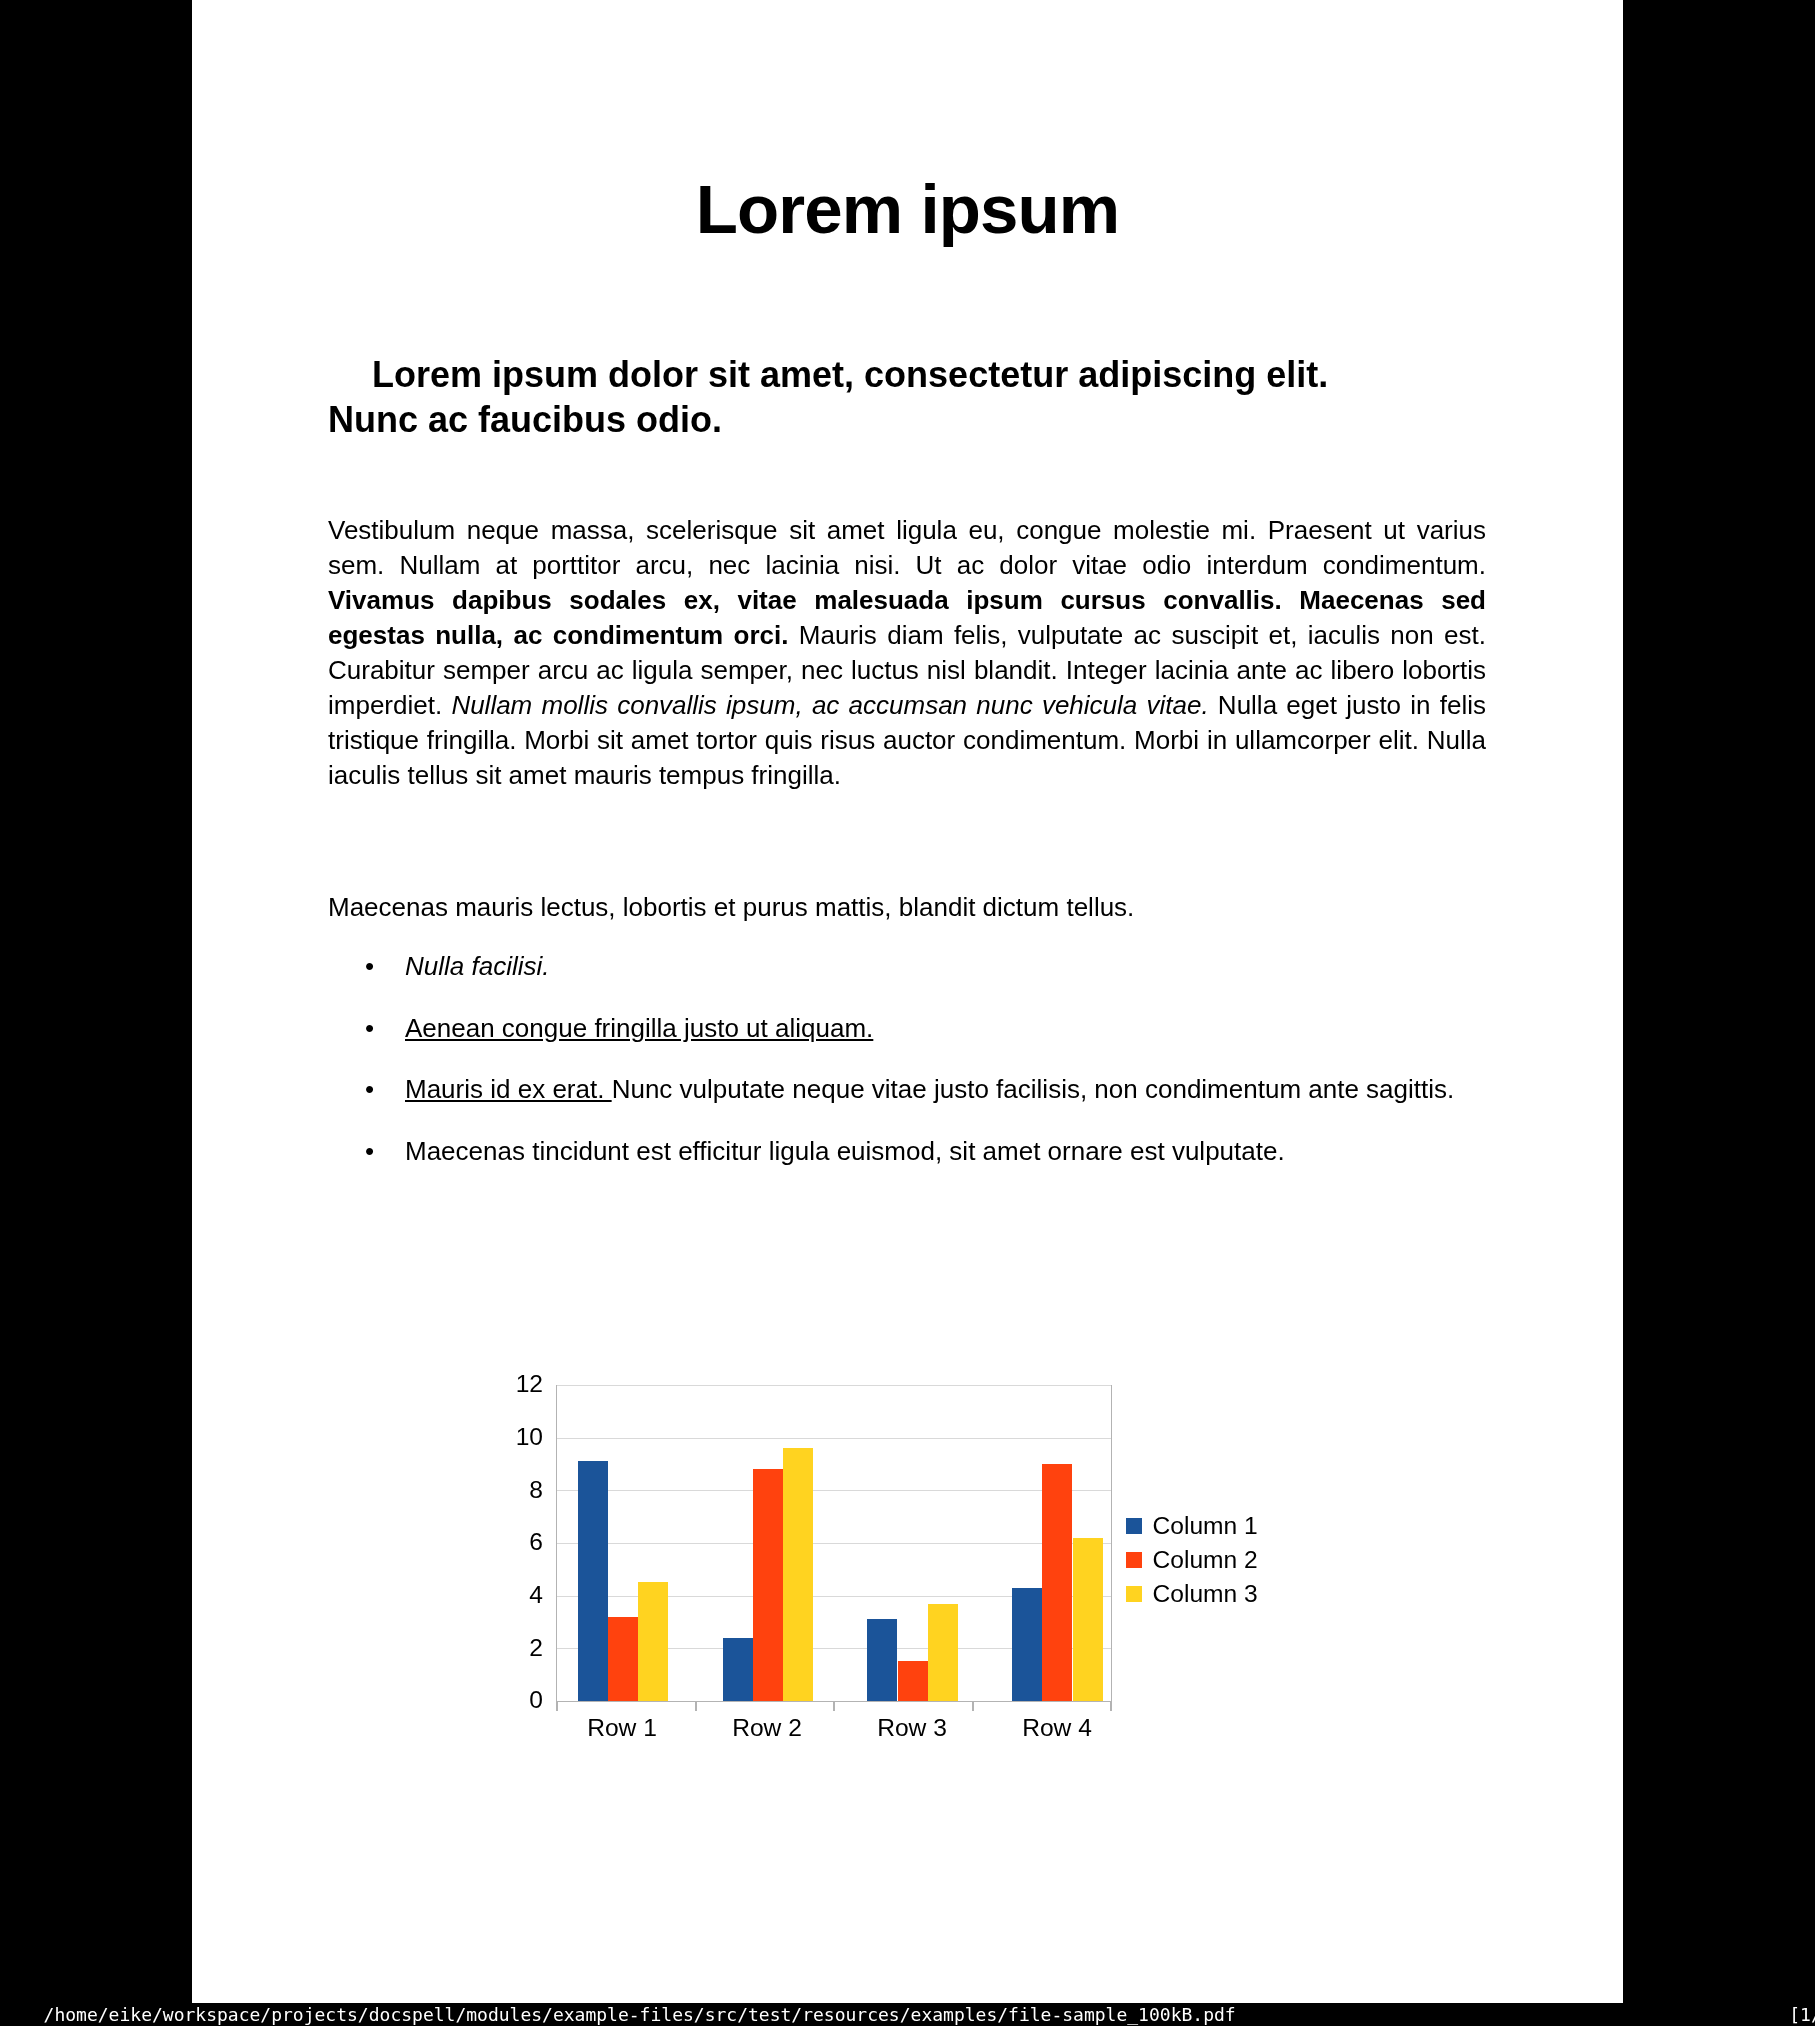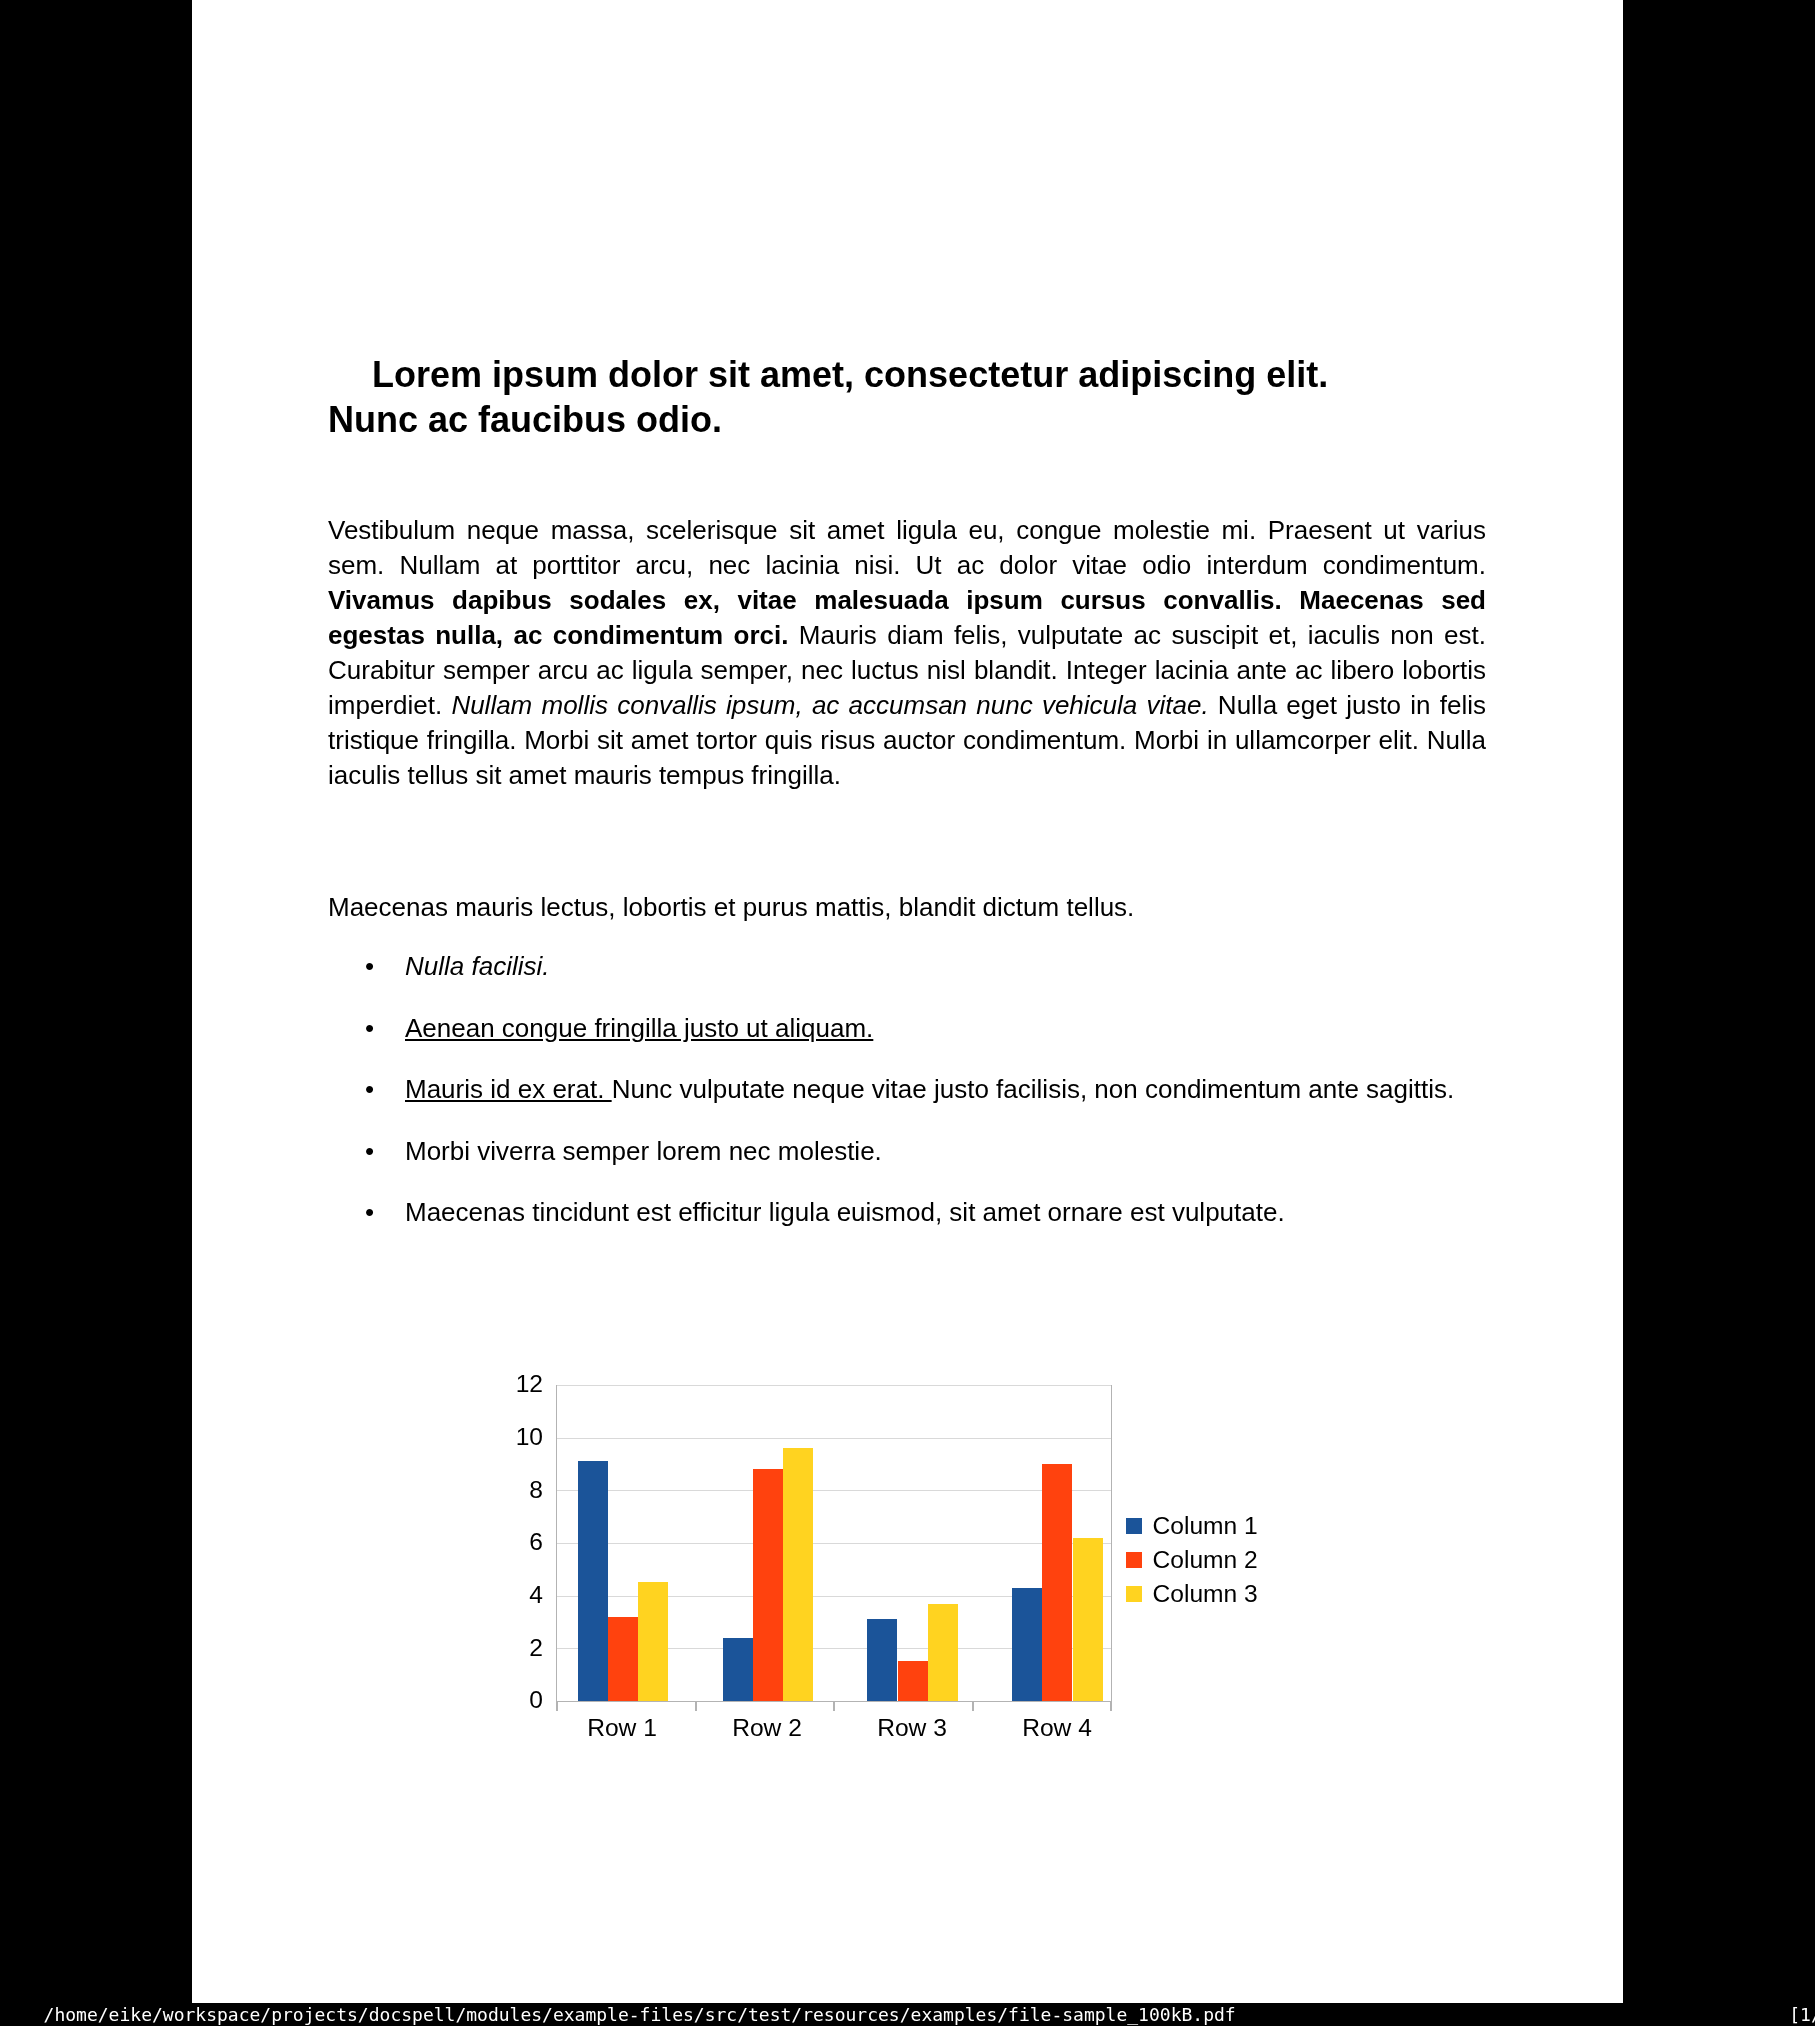--- a/index.html
+++ b/index.html
@@ -60,28 +60,28 @@
     font-family:"DejaVu Sans Mono",monospace;font-size:18px;
     display:flex;justify-content:space-between;align-items:center;
     padding:0 7.6px;box-sizing:border-box;white-space:nowrap;margin-left:36px;
   }
 </style>
 </head>
 <body>
 
 <div class="viewport">
   <div class="page">
+    <div class="doc-title">Lorem ipsum</div>
     <div class="doc-heading">Lorem ipsum dolor sit amet, consectetur adipiscing elit. Nunc ac faucibus odio.</div>
     <div class="para-1"><span class="seg-normal">Vestibulum neque massa, scelerisque sit amet ligula eu, congue molestie mi. Praesent ut varius sem. Nullam at porttitor arcu, nec lacinia nisi. Ut ac dolor vitae odio interdum condimentum. </span><span class="seg-bold">Vivamus dapibus sodales ex, vitae malesuada ipsum cursus convallis. Maecenas sed egestas nulla, ac condimentum orci.</span><span class="seg-normal"> Mauris diam felis, vulputate ac suscipit et, iaculis non est. Curabitur semper arcu ac ligula semper, nec luctus nisl blandit. Integer lacinia ante ac libero lobortis imperdiet. </span><span class="seg-italic">Nullam mollis convallis ipsum, ac accumsan nunc vehicula vitae.</span><span class="seg-normal"> Nulla eget justo in felis tristique fringilla. Morbi sit amet tortor quis risus auctor condimentum. Morbi in ullamcorper elit. Nulla iaculis tellus sit amet mauris tempus fringilla.</span></div>
     <div class="para-2">Maecenas mauris lectus, lobortis et purus mattis, blandit dictum tellus.</div>
     <ul class="bullet-list" id="bullet-list">
         <li><span class="seg-italic">Nulla facilisi.</span></li>
         <li><span class="seg-underline">Aenean congue fringilla justo ut aliquam. </span></li>
         <li><span class="seg-underline">Mauris id ex erat. </span><span class="seg-normal">Nunc vulputate neque vitae justo facilisis, non condimentum ante sagittis.</span></li>
-        <li><span class="seg-normal">Morbi viverra semper lorem nec molestie.</span></li>
         <li><span class="seg-normal">Maecenas tincidunt est efficitur ligula euismod, sit amet ornare est vulputate.</span></li>
       </ul>
     <div class="chart" id="chart">
       <div class="plot" id="plot">
           <div class="gridline" style="top: 263px; background: rgb(217, 217, 217);"></div>
           <div class="gridline" style="top: 211px; background: rgb(217, 217, 217);"></div>
           <div class="gridline" style="top: 158px; background: rgb(217, 217, 217);"></div>
           <div class="gridline" style="top: 105px; background: rgb(217, 217, 217);"></div>
           <div class="gridline" style="top: 53px; background: rgb(217, 217, 217);"></div>
           <div class="gridline" style="top: 0px; background: rgb(217, 217, 217);"></div>

